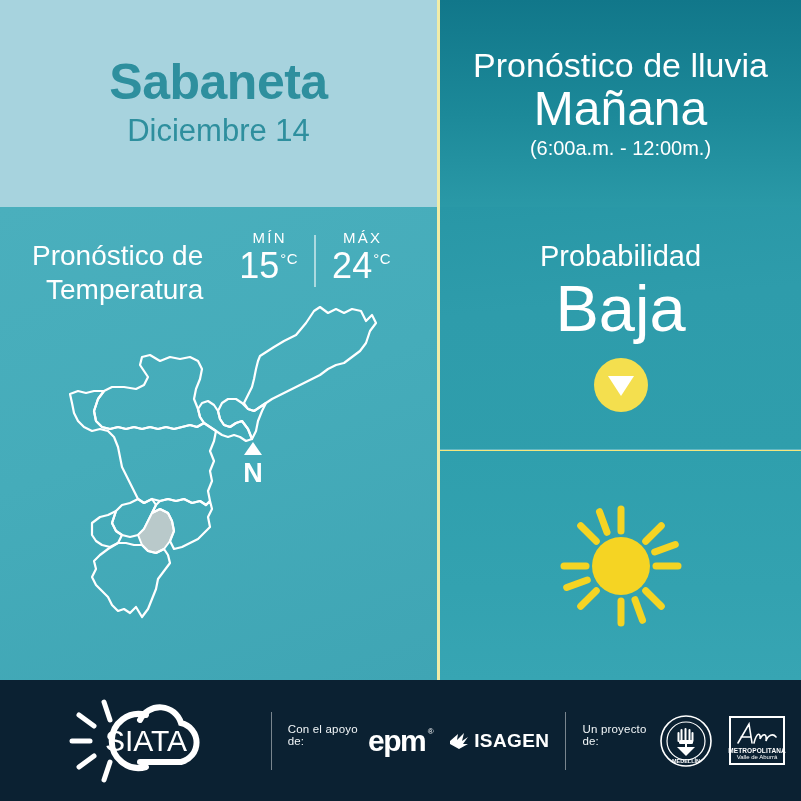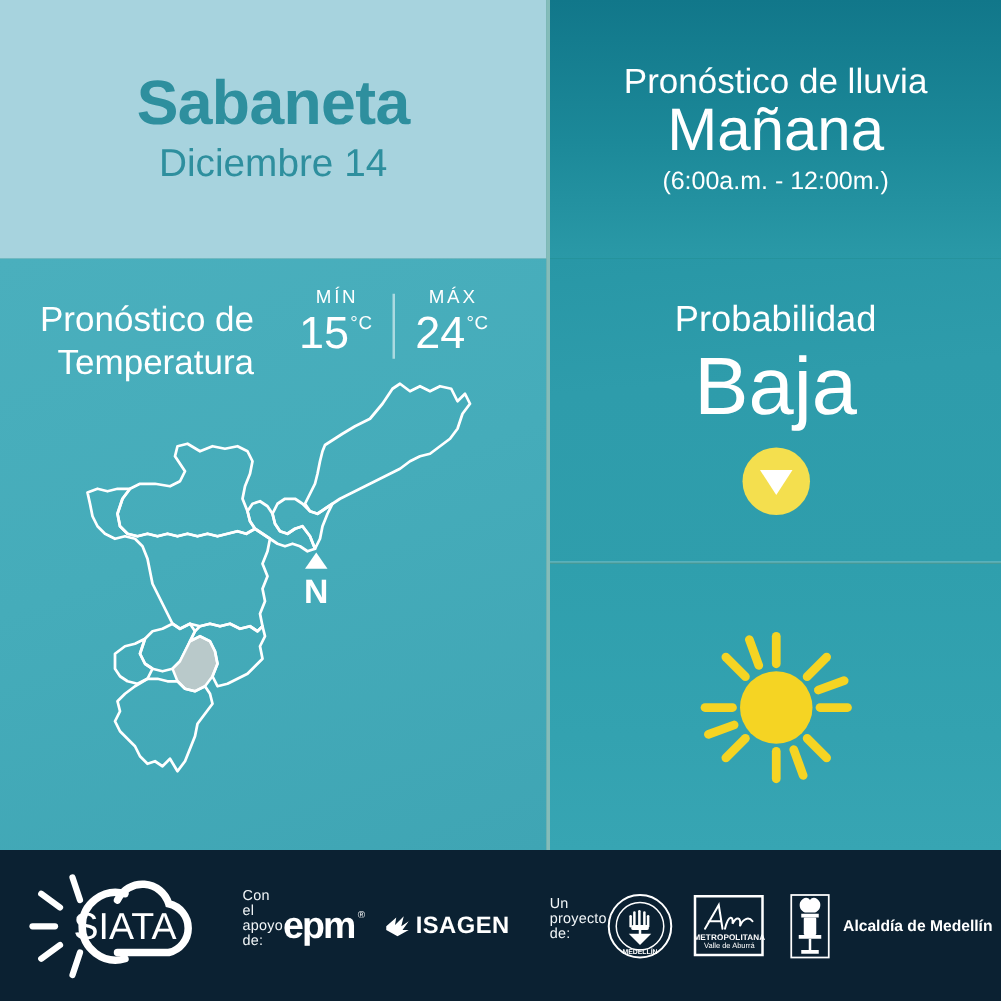--- a/index.html
+++ b/index.html
@@ -8,21 +8,21 @@
     background: #0c2131;
   }
   body {
     font-family: "Liberation Sans", sans-serif;
   }
   #poster {
     position: relative;
     width: 801px;
     height: 801px;
     overflow: hidden;
-    background: #0f766e;
+    background: #fde047;
   }
 
   
   .panel-city {
     position: absolute;
     left: 0; top: 0;
     width: 437px; height: 207px;
     background: #a7d3de;
     display: flex;
     flex-direction: column;
@@ -50,21 +50,21 @@
     left: 440px; top: 0;
     width: 361px; height: 207px;
     background: linear-gradient(180deg, #11778a 0%, #1c8999 55%, #2a99a7 100%);
     display: flex;
     flex-direction: column;
     align-items: center;
     justify-content: center;
     color: #ffffff;
   }
   .rain-kicker {
-    font-size: 28px;
+    font-size: 34px;
     line-height: 1.15;
   }
   .rain-period {
     font-size: 48px;
     line-height: 1.08;
     margin-top: -2px;
   }
   .rain-hours {
     font-size: 20px;
     line-height: 1.3;
@@ -463,33 +463,19 @@
         <div class="logo-area">
           <div class="logo-area-box">
             <svg width="44" height="26" viewBox="0 0 44 26">
               <path d="M3,22 L14,3 L17,22 M6,16 L16,16 M19,22 C22,10 26,12 25,18 C28,12 32,12 31,20 C33,14 38,12 41,16" fill="none" stroke="#ffffff" stroke-width="1.6" stroke-linecap="round"></path>
             </svg>
             <div class="logo-area-sub1">METROPOLITANA</div>
             <div class="logo-area-sub2">Valle de Aburrá</div>
           </div>
         </div>
 
-        <div class="logo-alcaldia">
-          <svg width="42" height="54" viewBox="0 0 42 54">
-            <rect x="6" y="2" width="30" height="50" fill="none" stroke="#ffffff" stroke-width="1.4"></rect>
-            <g fill="#ffffff">
-              <path d="M13,8 C15,4 19,3 21,6 C23,3 27,4 29,8 C30,12 28,15 25,16 L17,16 C14,15 12,12 13,8 Z"></path>
-              <rect x="14" y="17" width="14" height="3"></rect>
-              <rect x="16" y="20" width="10" height="14" rx="1"></rect>
-              <rect x="12" y="34" width="18" height="3"></rect>
-              <rect x="20" y="37" width="2" height="10"></rect>
-              <rect x="14" y="46" width="14" height="3"></rect>
-            </g>
-          </svg>
-          <span class="logo-alcaldia-txt">Alcaldía de Medellín</span>
-        </div>
 
       </div>
     </div>
 
   </div>
 
 </div>
 
 </body></html>

